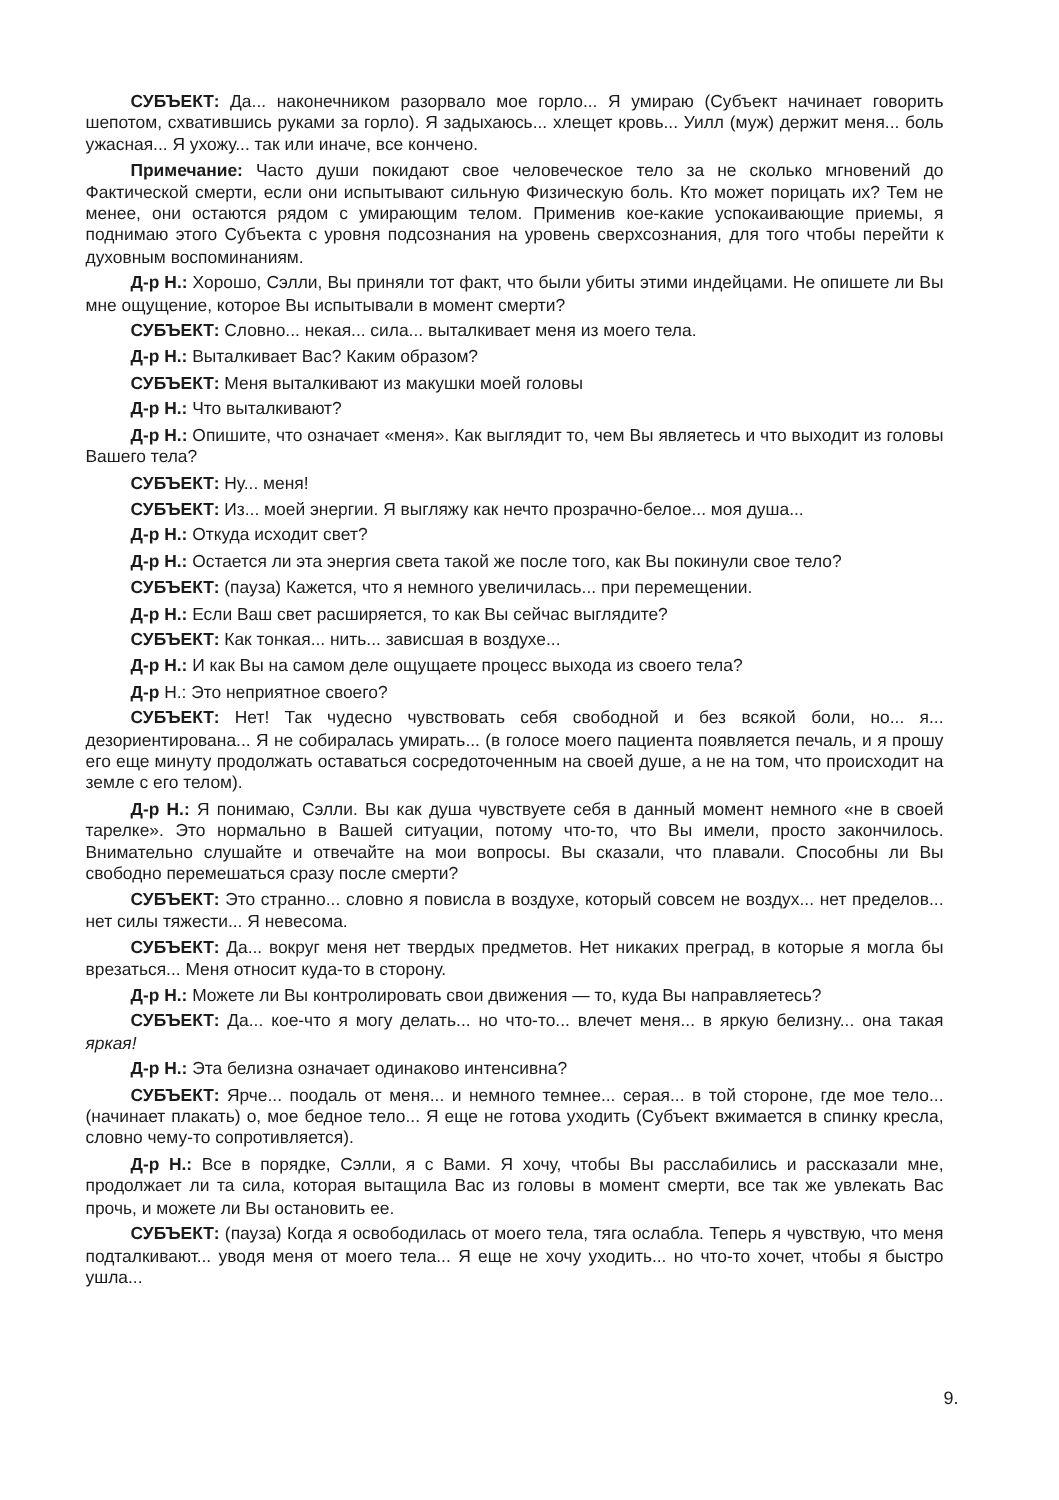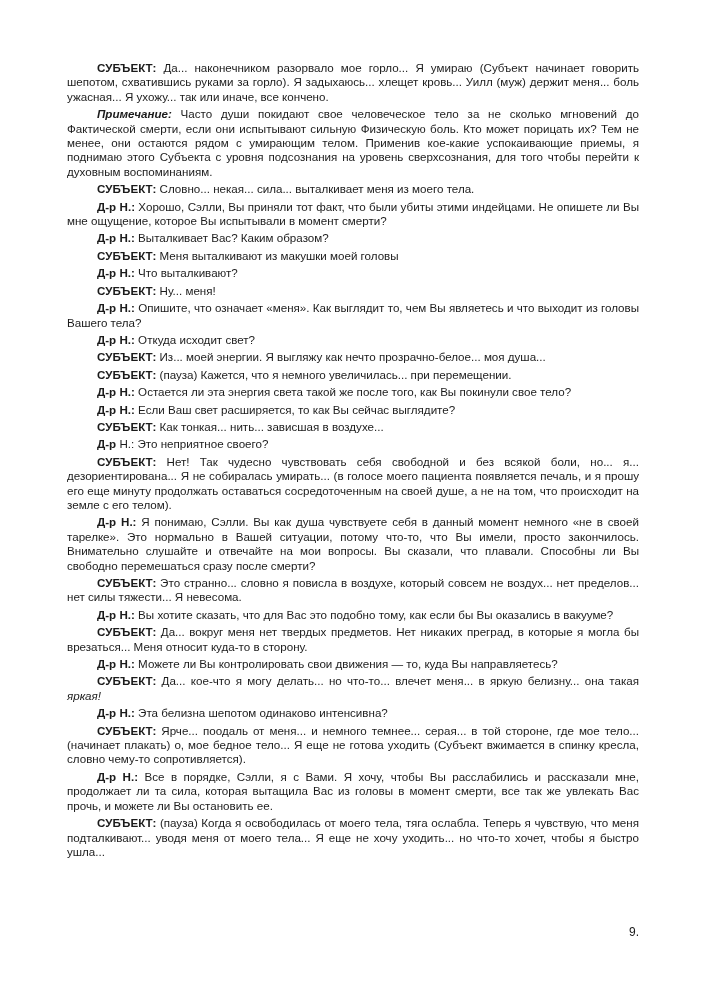--- a/index.html
+++ b/index.html
@@ -10,70 +10,70 @@
   body {
     width: 706px;
     height: 1000px;
     position: relative;
     font-family: "Liberation Sans", sans-serif;
     color: #1b1b1b;
     overflow: hidden;
   }
   .page-content {
     position: absolute;
-    left: 67px;
+    left: 57px;
     top: 61px;
     width: 572px;
   }
   .para {
     margin: 0 0 3px 0;
     font-size: 11.6px;
     line-height: 14.4px;
     text-align: justify;
     text-indent: 30px;
   }
   .seg-n { font-weight: normal; font-style: normal; }
   .seg-b { font-weight: bold; }
-  .seg-bi { font-weight: bold; font-style: italic; }
+  .seg-bi { font-weight: bold; }
   .seg-i { font-style: italic; }
   .page-number {
     position: absolute;
     top: 925px;
     left: 67px;
     width: 572px;
     text-align: right;
     font-size: 12px;
   }
 </style>
 </head>
 <body>
 
 <div class="page-content">
     <p class="para"><span class="seg-b">СУБЪЕКТ:</span><span class="seg-n"> Да... наконечником разорвало мое горло... Я умираю (Субъект начинает говорить шепотом, схватившись руками за горло). Я задыхаюсь... хлещет кровь... Уилл (муж) держит меня... боль ужасная... Я ухожу... так или иначе, все кончено.</span></p>
     <p class="para"><span class="seg-bi">Примечание:</span><span class="seg-n"> Часто души покидают свое человеческое тело за не сколько мгновений до Фактической смерти, если они испытывают сильную Физическую боль. Кто может порицать их? Тем не менее, они остаются рядом с умирающим телом. Применив кое-какие успокаивающие приемы, я поднимаю этого Субъекта с уровня подсознания на уровень сверхсознания, для того чтобы перейти к духовным воспоминаниям.</span></p>
+    <p class="para"><span class="seg-b">Д-р Н.:</span><span class="seg-n"> Хорошо, Сэлли, Вы приняли тот факт, что были убиты этими индейцами. Не опишете ли Вы мне ощущение, которое Вы испытывали в момент смерти?</span></p>
     <p class="para"><span class="seg-b">СУБЪЕКТ:</span><span class="seg-n"> Словно... некая... сила... выталкивает меня из моего тела.</span></p>
-    <p class="para"><span class="seg-b">Д-р Н.:</span><span class="seg-n"> Хорошо, Сэлли, Вы приняли тот факт, что были убиты этими индейцами. Не опишете ли Вы мне ощущение, которое Вы испытывали в момент смерти?</span></p>
     <p class="para"><span class="seg-b">Д-р Н.:</span><span class="seg-n"> Выталкивает Вас? Каким образом?</span></p>
     <p class="para"><span class="seg-b">СУБЪЕКТ:</span><span class="seg-n"> Меня выталкивают из макушки моей головы</span></p>
     <p class="para"><span class="seg-b">Д-р Н.:</span><span class="seg-n"> Что выталкивают?</span></p>
+    <p class="para"><span class="seg-b">Д-р Н.:</span><span class="seg-n"> Опишите, что означает «меня». Как выглядит то, чем Вы являетесь и что выходит из головы Вашего тела?</span></p>
     <p class="para"><span class="seg-b">СУБЪЕКТ:</span><span class="seg-n"> Ну... меня!</span></p>
-    <p class="para"><span class="seg-b">Д-р Н.:</span><span class="seg-n"> Опишите, что означает «меня». Как выглядит то, чем Вы являетесь и что выходит из головы Вашего тела?</span></p>
+    <p class="para"><span class="seg-b">СУБЪЕКТ:</span><span class="seg-n"> Из... моей энергии. Я выгляжу как нечто прозрачно-белое... моя душа...</span></p>
     <p class="para"><span class="seg-b">Д-р Н.:</span><span class="seg-n"> Откуда исходит свет?</span></p>
-    <p class="para"><span class="seg-b">СУБЪЕКТ:</span><span class="seg-n"> Из... моей энергии. Я выгляжу как нечто прозрачно-белое... моя душа...</span></p>
+    <p class="para"><span class="seg-b">Д-р Н.:</span><span class="seg-n"> Остается ли эта энергия света такой же после того, как Вы покинули свое тело?</span></p>
     <p class="para"><span class="seg-b">СУБЪЕКТ:</span><span class="seg-n"> (пауза) Кажется, что я немного увеличилась... при перемещении.</span></p>
-    <p class="para"><span class="seg-b">Д-р Н.:</span><span class="seg-n"> Остается ли эта энергия света такой же после того, как Вы покинули свое тело?</span></p>
     <p class="para"><span class="seg-b">Д-р Н.:</span><span class="seg-n"> Если Ваш свет расширяется, то как Вы сейчас выглядите?</span></p>
     <p class="para"><span class="seg-b">СУБЪЕКТ:</span><span class="seg-n"> Как тонкая... нить... зависшая в воздухе...</span></p>
+    <p class="para"><span class="seg-b">Д-р Н.:</span><span class="seg-n"> И как Вы на самом деле ощущаете процесс выхода из своего тела?</span></p>
     <p class="para"><span class="seg-b">Д-р</span><span class="seg-n"> Н.: Это неприятное своего?</span></p>
     <p class="para"><span class="seg-b">СУБЪЕКТ:</span><span class="seg-n"> Нет! Так чудесно чувствовать себя свободной и без всякой боли, но... я... дезориентирована... Я не собиралась умирать... (в голосе моего пациента появляется печаль, и я прошу его еще минуту продолжать оставаться сосредоточенным на своей душе, а не на том, что происходит на земле с его телом).</span></p>
     <p class="para"><span class="seg-b">Д-р Н.:</span><span class="seg-n"> Я понимаю, Сэлли. Вы как душа чувствуете себя в данный момент немного «не в своей тарелке». Это нормально в Вашей ситуации, потому что-то, что Вы имели, просто закончилось. Внимательно слушайте и отвечайте на мои вопросы. Вы сказали, что плавали. Способны ли Вы свободно перемешаться сразу после смерти?</span></p>
     <p class="para"><span class="seg-b">СУБЪЕКТ:</span><span class="seg-n"> Это странно... словно я повисла в воздухе, который совсем не воздух... нет пределов... нет силы тяжести... Я невесома.</span></p>
-    <p class="para"><span class="seg-b">Д-р Н.:</span><span class="seg-n"> Вы хотите сказать, что для Вас это подобно тому, как если бы Вы оказались в вакууме?</span></p>
     <p class="para"><span class="seg-b">СУБЪЕКТ:</span><span class="seg-n"> Да... вокруг меня нет твердых предметов. Нет никаких преград, в которые я могла бы врезаться... Меня относит куда-то в сторону.</span></p>
     <p class="para"><span class="seg-b">Д-р Н.:</span><span class="seg-n"> Можете ли Вы контролировать свои движения — то, куда Вы направляетесь?</span></p>
     <p class="para"><span class="seg-b">СУБЪЕКТ:</span><span class="seg-n"> Да... кое-что я могу делать... но что-то... влечет меня... в яркую белизну... она такая </span><span class="seg-i">яркая!</span></p>
-    <p class="para"><span class="seg-b">Д-р Н.:</span><span class="seg-n"> Эта белизна шепотом одинаково интенсивна?</span></p>
+    <p class="para"><span class="seg-b">Д-р Н.:</span><span class="seg-n"> Эта белизна означает одинаково интенсивна?</span></p>
     <p class="para"><span class="seg-b">СУБЪЕКТ:</span><span class="seg-n"> Ярче... поодаль от меня... и немного темнее... серая... в той стороне, где мое тело... (начинает плакать) о, мое бедное тело... Я еще не готова уходить (Субъект вжимается в спинку кресла, словно чему-то сопротивляется).</span></p>
     <p class="para"><span class="seg-b">Д-р Н.:</span><span class="seg-n"> Все в порядке, Сэлли, я с Вами. Я хочу, чтобы Вы расслабились и рассказали мне, продолжает ли та сила, которая вытащила Вас из головы в момент смерти, все так же увлекать Вас прочь, и можете ли Вы остановить ее.</span></p>
     <p class="para"><span class="seg-b">СУБЪЕКТ:</span><span class="seg-n"> (пауза) Когда я освободилась от моего тела, тяга ослабла. Теперь я чувствую, что меня подталкивают... уводя меня от моего тела... Я еще не хочу уходить... но что-то хочет, чтобы я быстро ушла...</span></p>
   </div>
 
 <div class="page-number">9.</div>
 
 </body></html>

